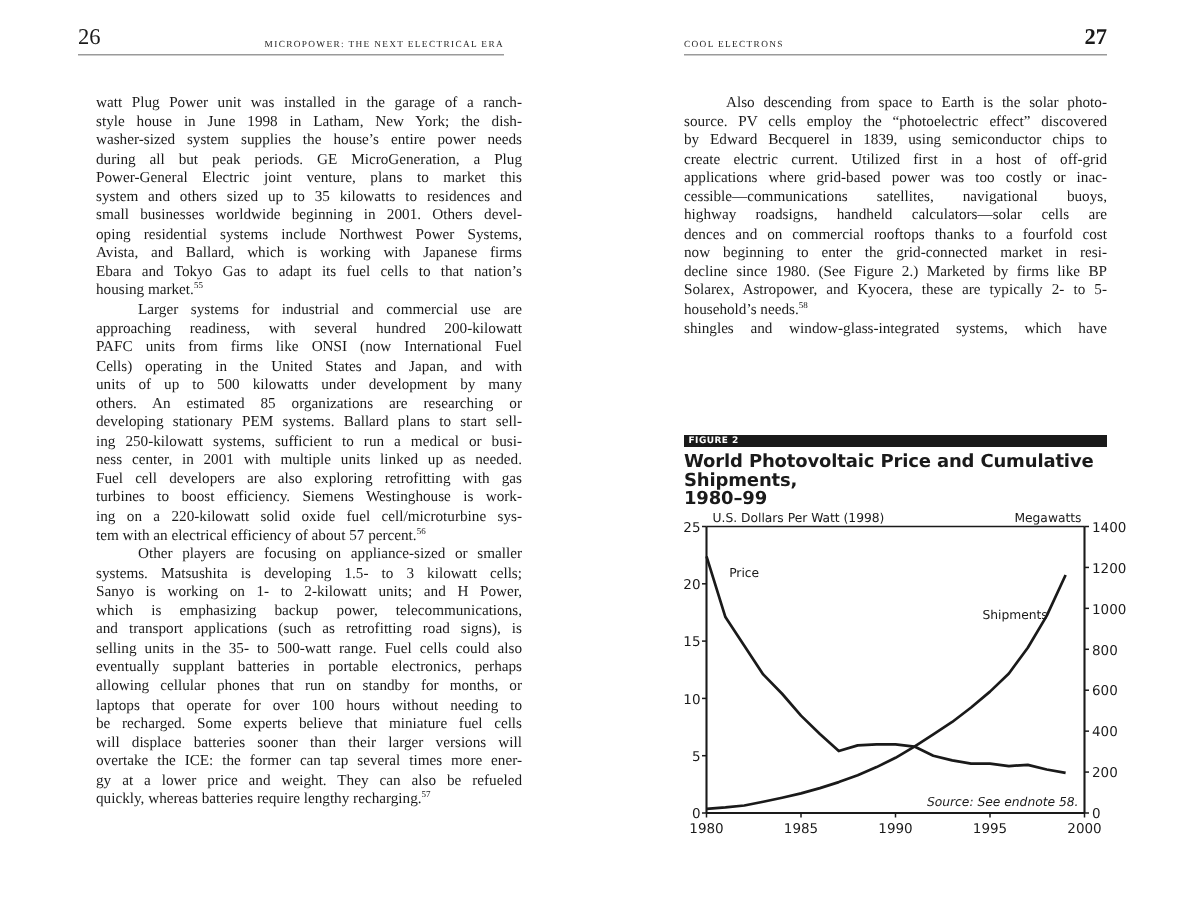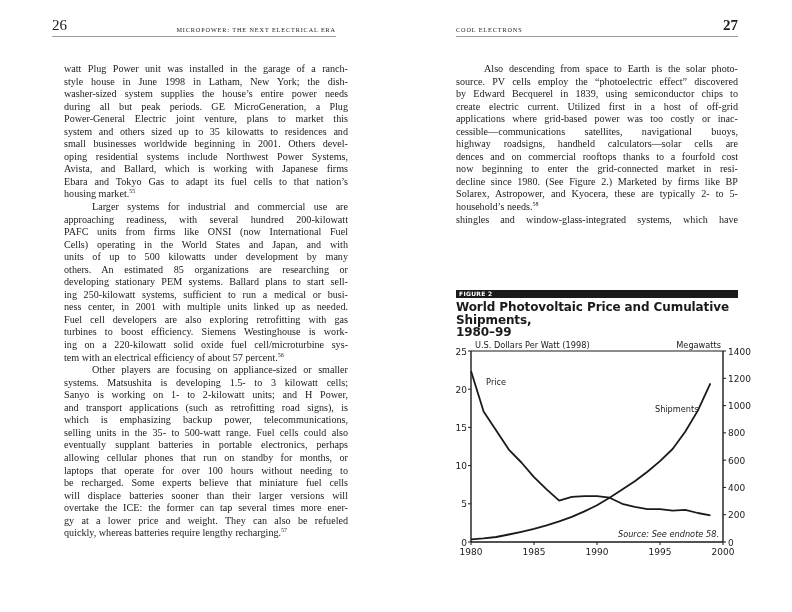--- a/index.html
+++ b/index.html
@@ -48,37 +48,37 @@
         <span class="line">small businesses worldwide beginning in 2001. Others devel-</span>
         <span class="line">oping residential systems include Northwest Power Systems,</span>
         <span class="line">Avista, and Ballard, which is working with Japanese firms</span>
         <span class="line">Ebara and Tokyo Gas to adapt its fuel cells to that nation’s</span>
         <span class="line last">housing market.<sup>55</sup></span>
       </p>
       <p>
         <span class="line" style="text-indent: 28px;">Larger systems for industrial and commercial use are</span>
         <span class="line">approaching readiness, with several hundred 200-kilowatt</span>
         <span class="line">PAFC units from firms like ONSI (now International Fuel</span>
-        <span class="line">Cells) operating in the World States and Japan, and with</span>
+        <span class="line">Cells) operating in the United States and Japan, and with</span>
         <span class="line">units of up to 500 kilowatts under development by many</span>
         <span class="line">others. An estimated 85 organizations are researching or</span>
         <span class="line">developing stationary PEM systems. Ballard plans to start sell-</span>
         <span class="line">ing 250-kilowatt systems, sufficient to run a medical or busi-</span>
         <span class="line">ness center, in 2001 with multiple units linked up as needed.</span>
         <span class="line">Fuel cell developers are also exploring retrofitting with gas</span>
         <span class="line">turbines to boost efficiency. Siemens Westinghouse is work-</span>
         <span class="line">ing on a 220-kilowatt solid oxide fuel cell/microturbine sys-</span>
         <span class="line last">tem with an electrical efficiency of about 57 percent.<sup>56</sup></span>
       </p>
       <p>
         <span class="line" style="text-indent: 28px;">Other players are focusing on appliance-sized or smaller</span>
         <span class="line">systems. Matsushita is developing 1.5- to 3 kilowatt cells;</span>
         <span class="line">Sanyo is working on 1- to 2-kilowatt units; and H Power,</span>
+        <span class="line">which is emphasizing backup power, telecommunications,</span>
         <span class="line">and transport applications (such as retrofitting road signs), is</span>
-        <span class="line">which is emphasizing backup power, telecommunications,</span>
         <span class="line">selling units in the 35- to 500-watt range. Fuel cells could also</span>
         <span class="line">eventually supplant batteries in portable electronics, perhaps</span>
         <span class="line">allowing cellular phones that run on standby for months, or</span>
         <span class="line">laptops that operate for over 100 hours without needing to</span>
         <span class="line">be recharged. Some experts believe that miniature fuel cells</span>
         <span class="line">will displace batteries sooner than their larger versions will</span>
         <span class="line">overtake the ICE: the former can tap several times more ener-</span>
         <span class="line">gy at a lower price and weight. They can also be refueled</span>
         <span class="line last">quickly, whereas batteries require lengthy recharging.<sup>57</sup></span>
       </p>

